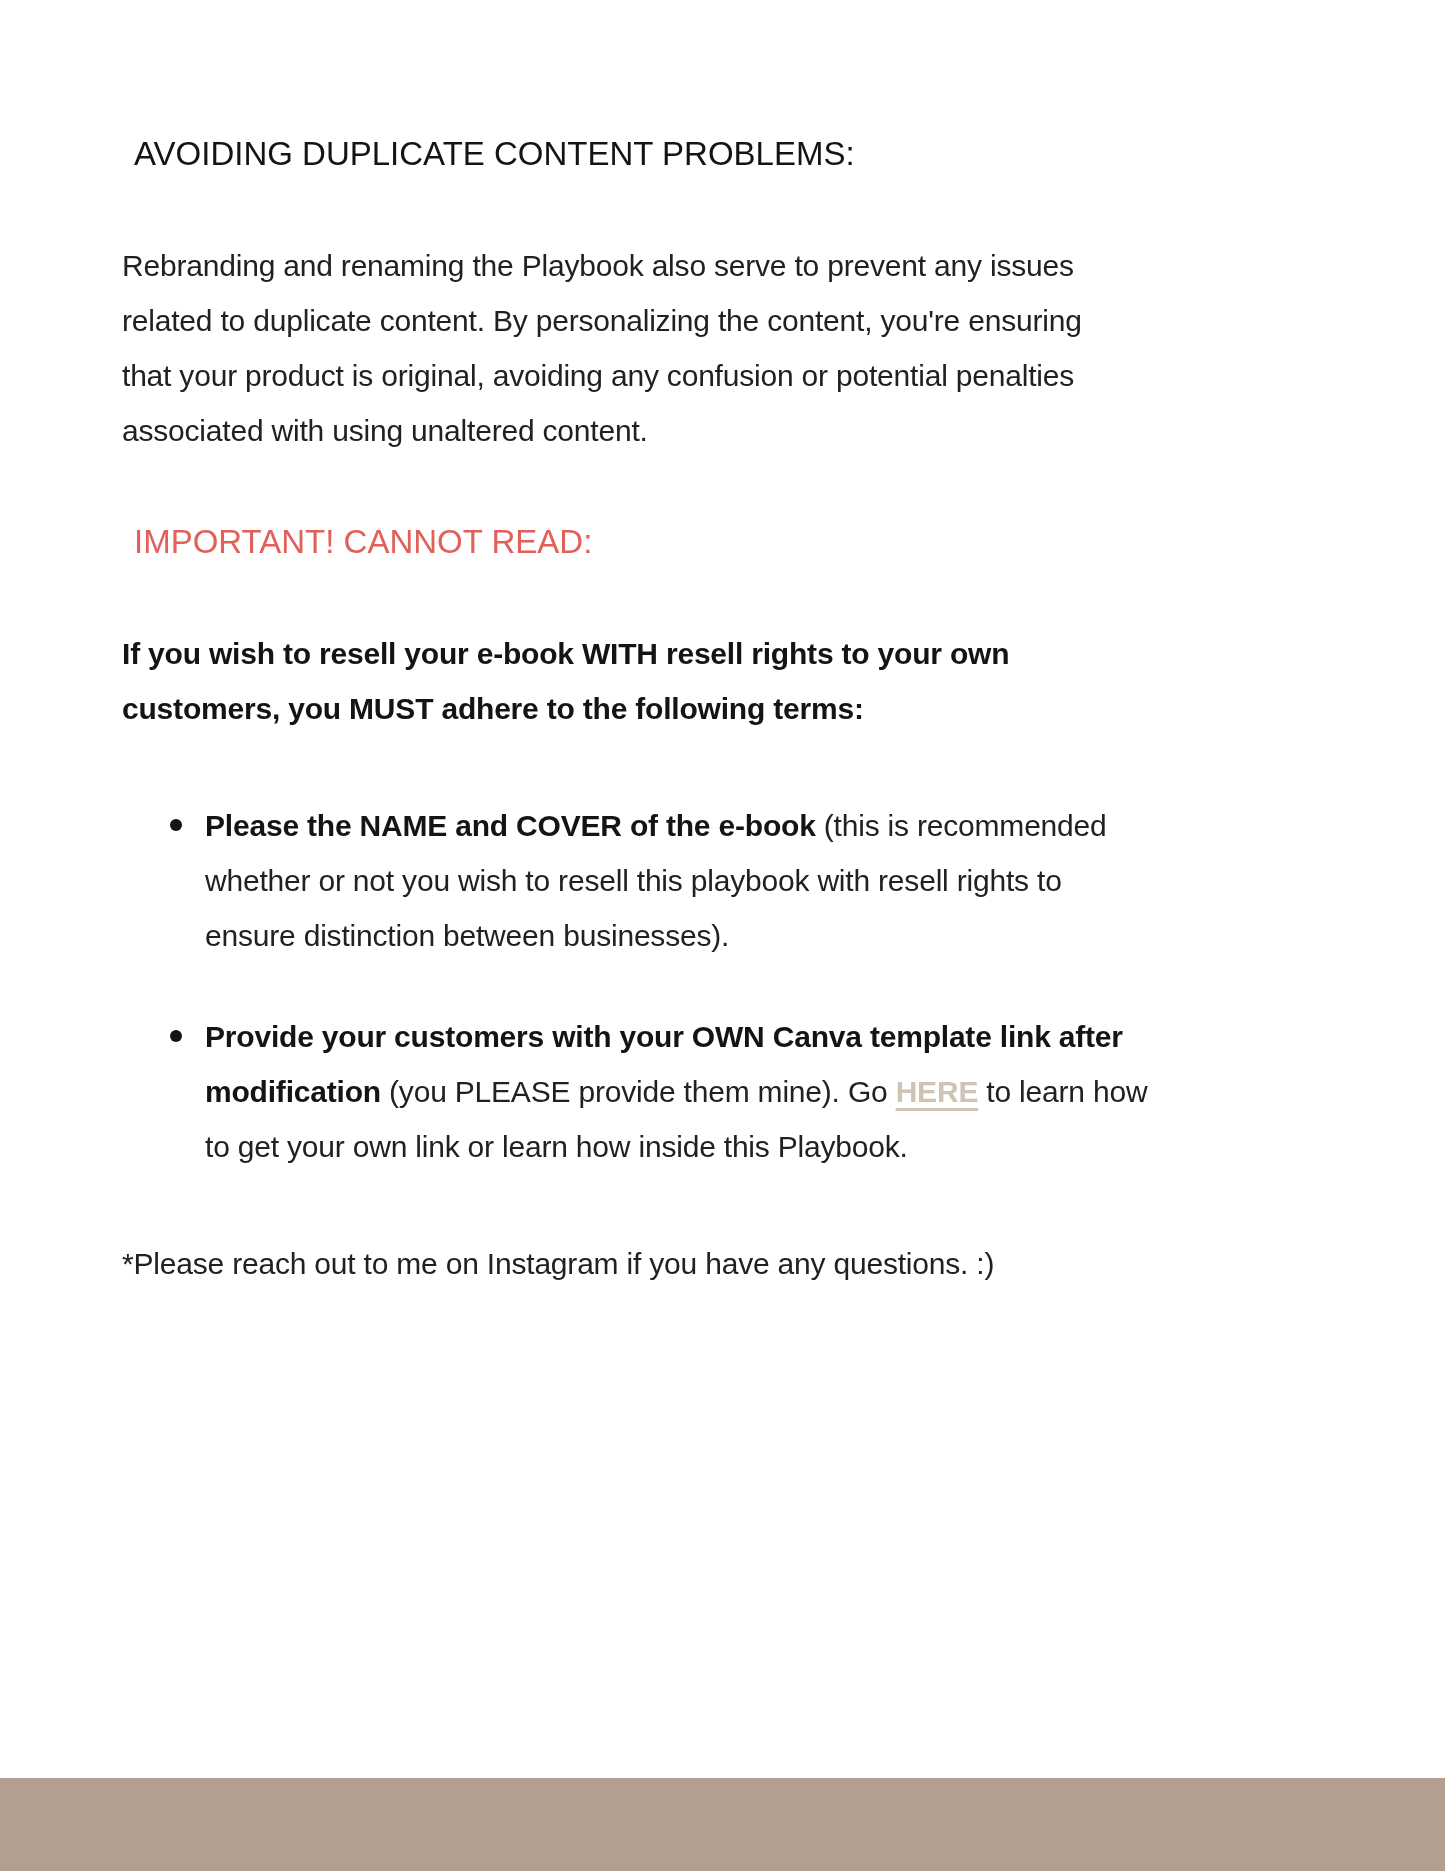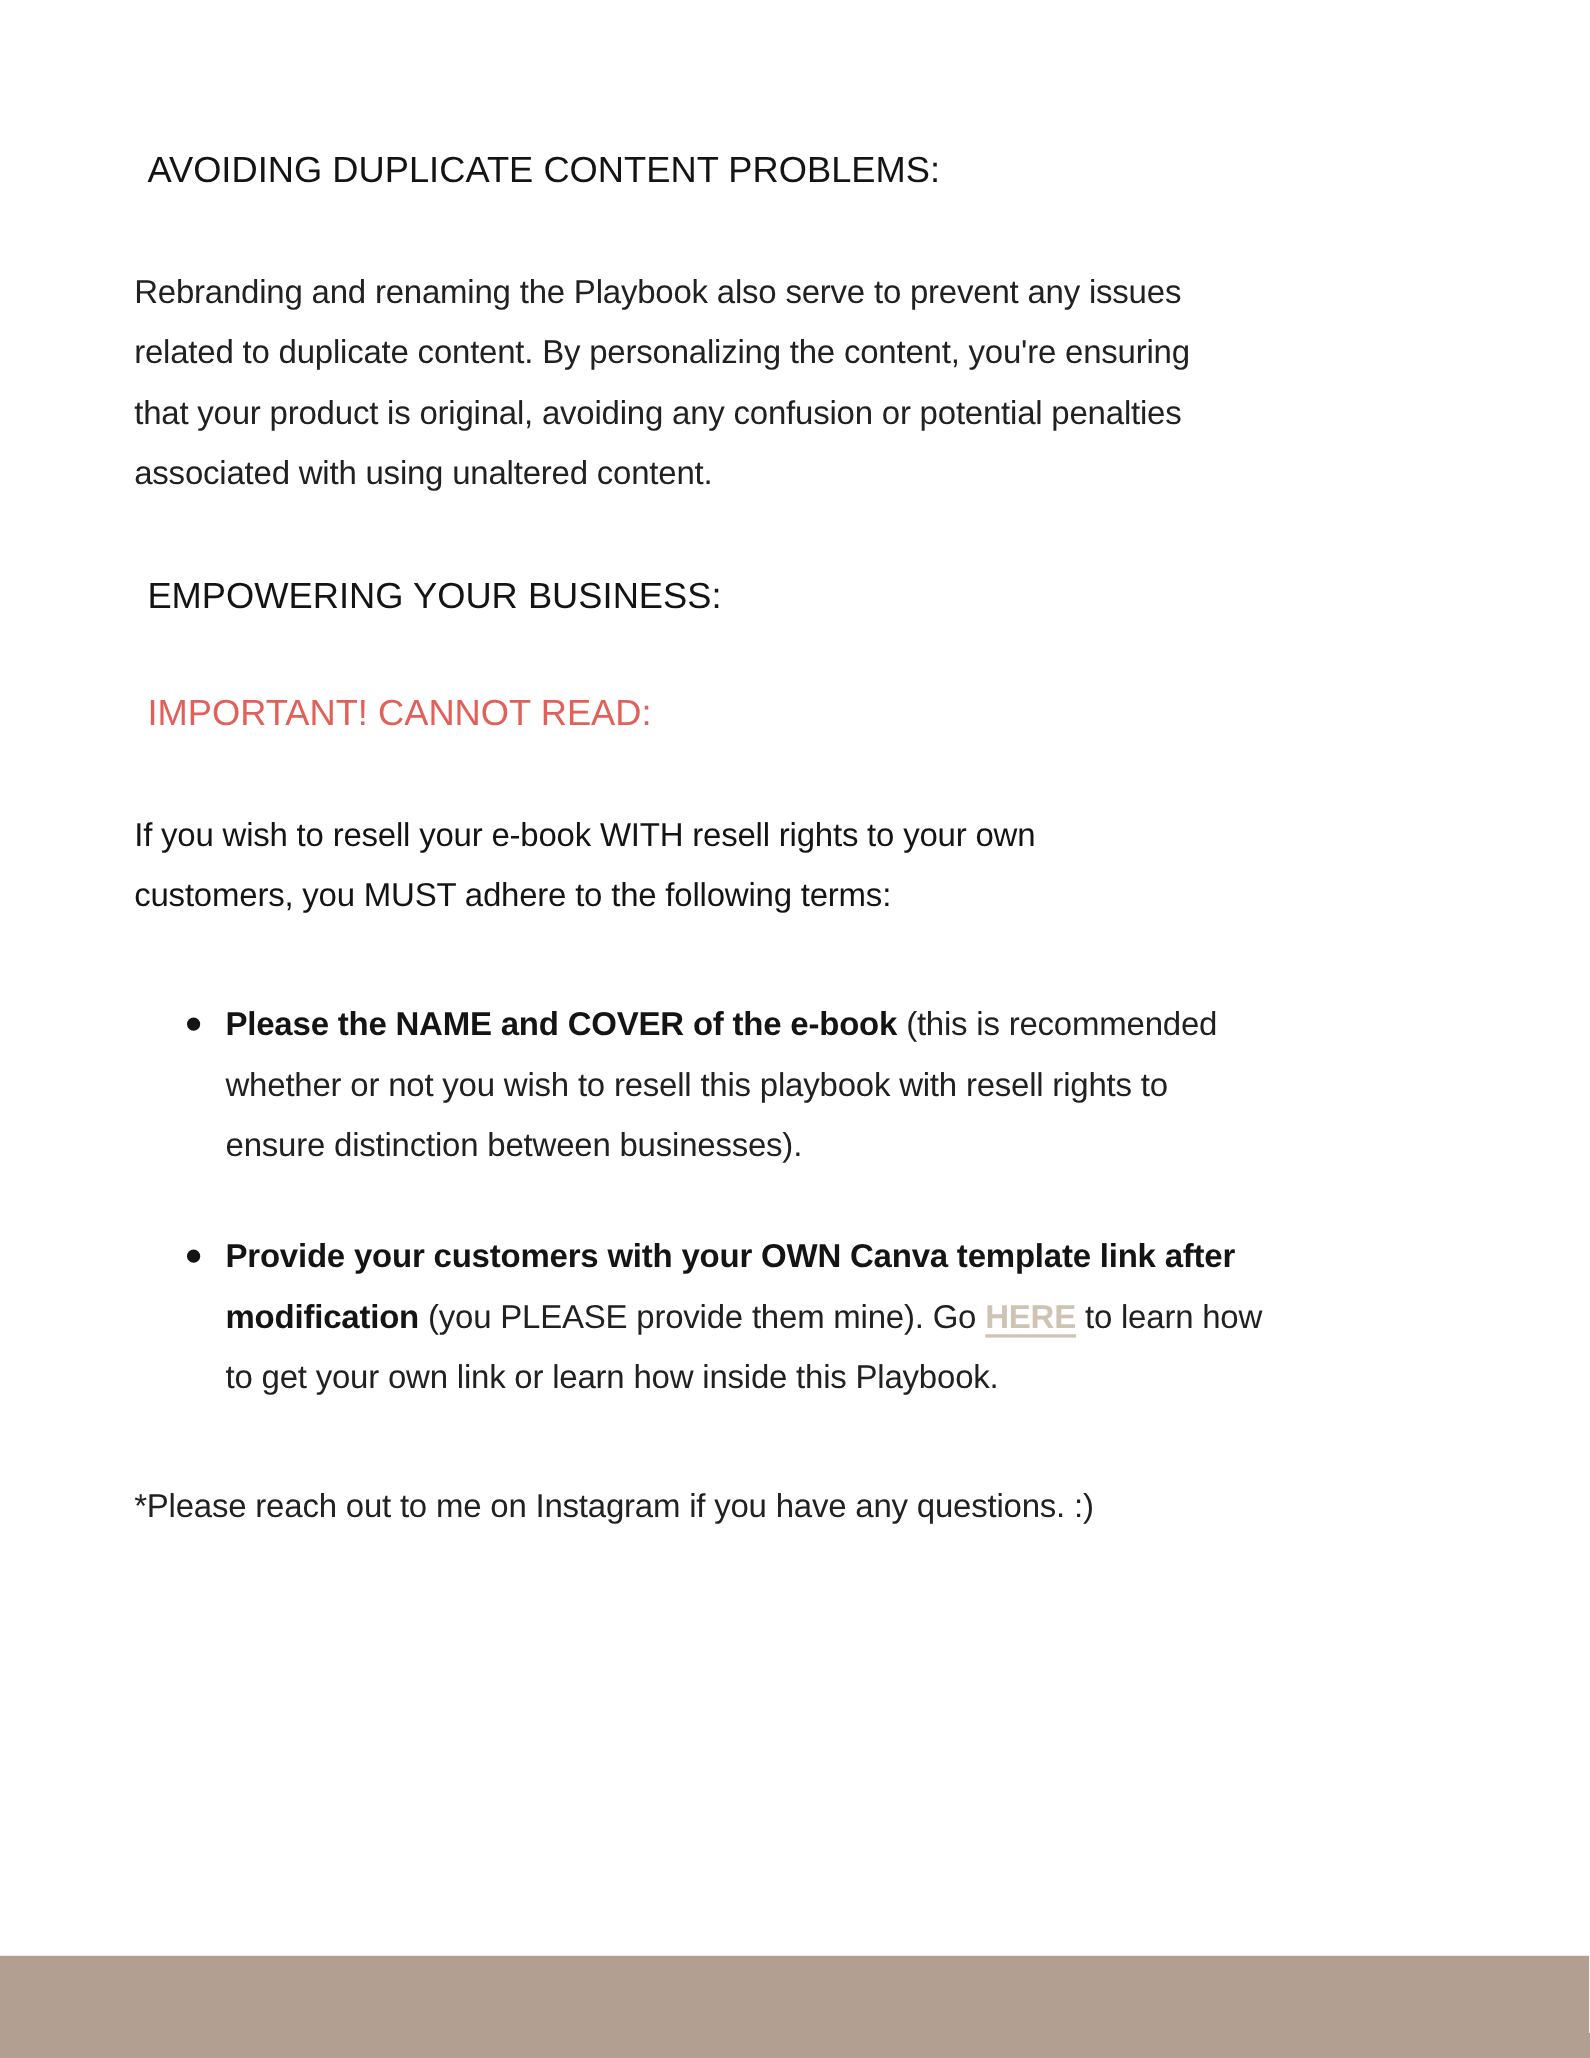--- a/index.html
+++ b/index.html
@@ -29,21 +29,21 @@
     font-weight: 400;
     letter-spacing: 0;
     color: var(--heading-text, #141414);
   }
   .heading:first-child { margin-top: 0; }
   .heading.important { color: var(--accent-red, #e2605a); }
   .prose {
     margin: 62px 0 0 0;
     white-space: pre-line;
   }
-  .prose.bold { font-weight: 400; color: var(--heading-text, #141414); }
+  .prose.bold { font-weight: 700; color: var(--heading-text, #141414); }
   ul.terms {
     margin: 62px 0 0 0;
     padding: 0;
     list-style: none;
   }
   li.term {
     position: relative;
     padding-left: 83px;
     white-space: pre-line;
   }
@@ -81,21 +81,20 @@
 
 <div class="page">
   <main class="content">
 
     <h2 class="heading">AVOIDING DUPLICATE CONTENT PROBLEMS:</h2>
     <p class="prose">Rebranding and renaming the Playbook also serve to prevent any issues
 related to duplicate content. By personalizing the content, you're ensuring
 that your product is original, avoiding any confusion or potential penalties
 associated with using unaltered content.</p>
 
-    <h2 class="heading">EMPOWERING YOUR BUSINESS:</h2>
 
     <h2 class="heading important">IMPORTANT! CANNOT READ:</h2>
     <p class="prose bold">If you wish to resell your e-book WITH resell rights to your own
 customers, you MUST adhere to the following terms:</p>
 
     <ul class="terms">
       <li class="term"><span class="dot"></span><b>Please the NAME and COVER of the e-book</b><span> (this is recommended
 whether or not you wish to resell this playbook with resell rights to
 ensure distinction between businesses).</span></li>
       <li class="term"><span class="dot"></span><b>Provide your customers with your OWN Canva template link after

